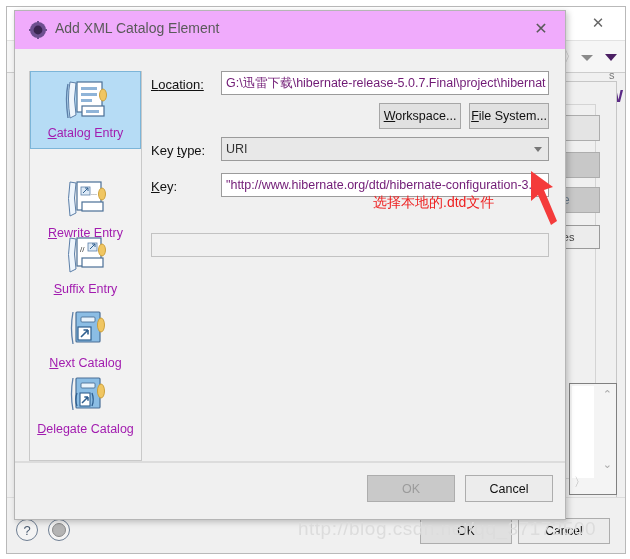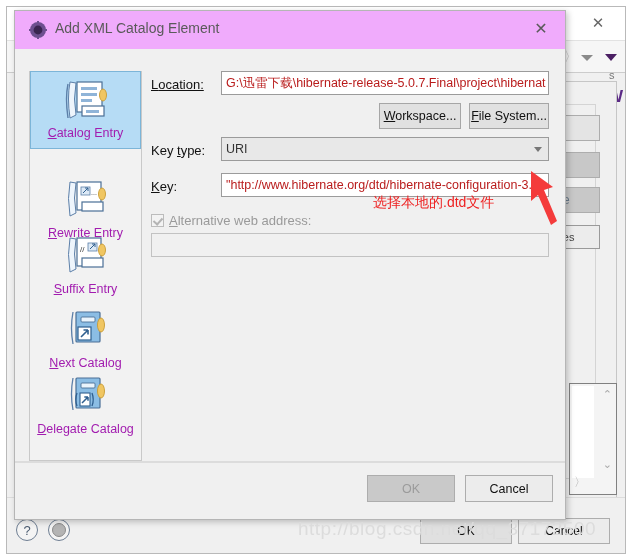--- a/index.html
+++ b/index.html
@@ -253,21 +253,21 @@
     font-size: 13px;
     color: #111;
   }
   .flabel u { text-decoration: underline; }
   .finput {
     position: absolute;
     background: #ffffff;
     border: 1px solid #9b9b9b;
     box-sizing: border-box;
     font-size: 12.5px;
-    color: #b91c1c;
+    color: #701a75;
     padding: 0 4px;
     display: flex;
     align-items: center;
     white-space: nowrap;
     overflow: hidden;
   }
   .fcombo {
     position: absolute;
     background: #e8e8e8;
     border: 1px solid #9b9b9b;
@@ -542,26 +542,20 @@
         <div class="fcombo" style="left:70px; top:66px; width:328px; height:24px;">
           <span>URI</span>
           <span class="arrow"></span>
         </div>
 
         <div class="flabel" style="left:0; top:108px;">
           <u>K</u><span>ey:</span>
         </div>
         <div class="finput" style="left:70px; top:102px; width:328px; height:24px;">"http://www.hibernate.org/dtd/hibernate-configuration-3.</div>
 
-        <div class="chk-row">
-          <span class="chk-box"></span>
-          <span class="chk-label">
-            <u>A</u><span>lternative web address:</span>
-          </span>
-        </div>
         <div class="alt-input"></div>
 
       </div>
 
       <div class="annot">选择本地的.dtd文件</div>
       <svg class="arrow-svg" width="48" height="72" viewBox="0 0 48 72">
         <path d="M8 4 L30 20 L21 23 L34 54 L28 58 L15 28 L8 34 Z" fill="#f43b3b"></path>
       </svg>
 
     </div>

